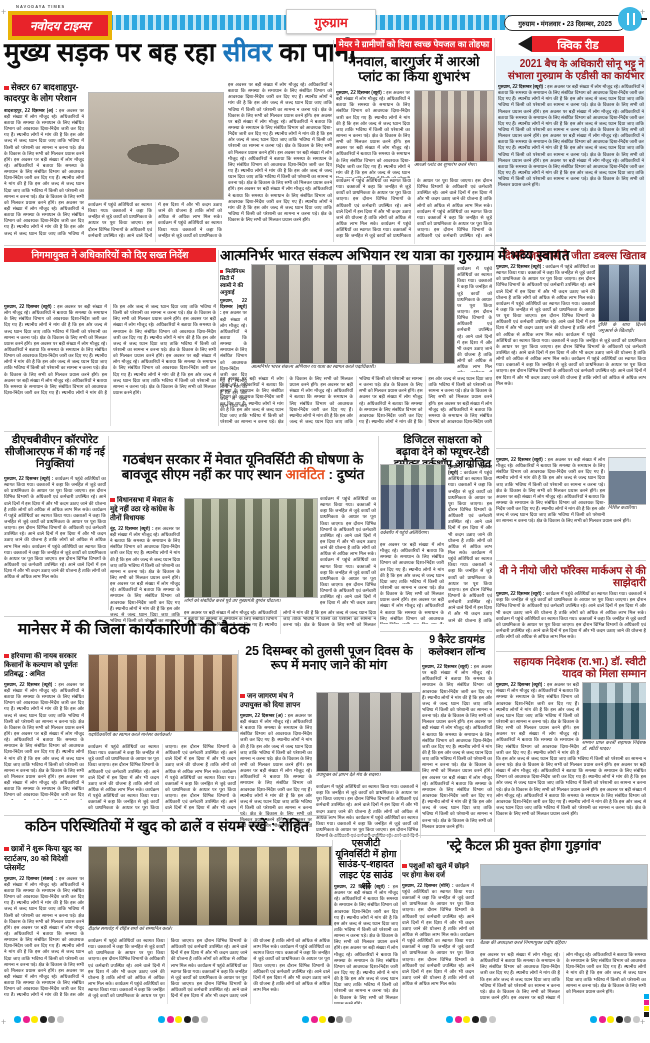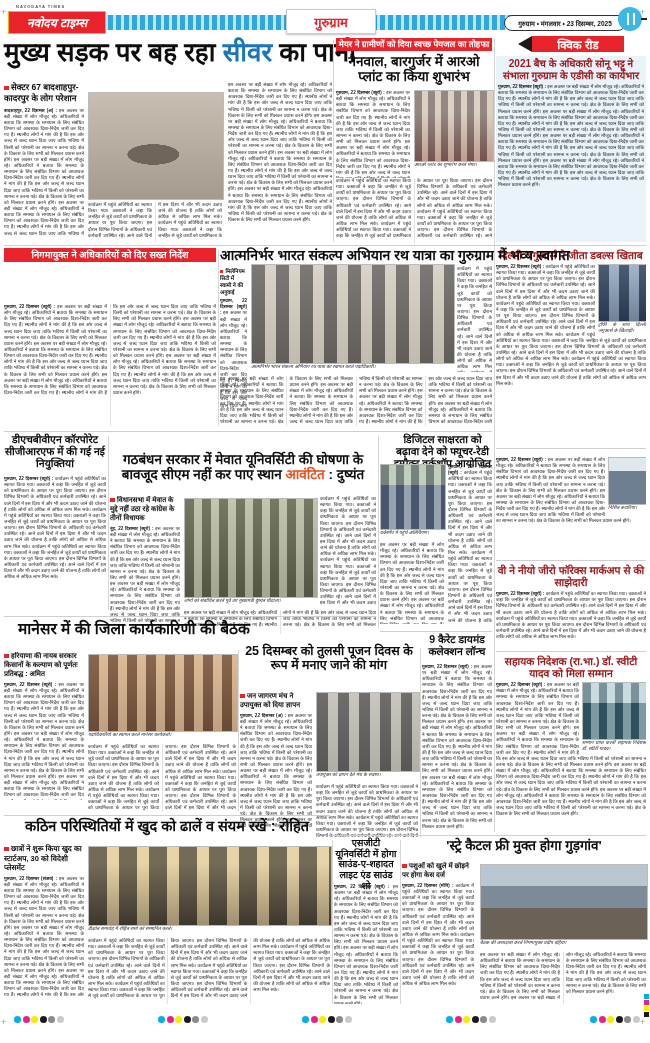--- a/index.html
+++ b/index.html
@@ -3,34 +3,34 @@
 <meta charset="utf-8">
 <style>
   html,body{margin:0;padding:0;background:#f2f2f2;}
   .page{position:relative;width:650px;height:1043px;background:#ffffff;margin:0 auto;overflow:hidden;
         font-family:"Liberation Sans","DejaVu Sans",sans-serif;color:#1a1a1a;}
   .abs{position:absolute;}
   
   .navsmall{font-size:4px;font-weight:bold;color:#555;letter-spacing:1px;}
   .stripe{background:repeating-linear-gradient(90deg,#2fa8e0 0 5px,#bfe6f6 5px 8px);border-radius:2px;}
   .masthead{background:#e8232a;color:#fff;font-weight:bold;font-style:italic;font-size:12px;
-            display:flex;align-items:center;justify-content:center;border:1px solid #eab308;}
+            display:flex;align-items:center;justify-content:center;border:4px solid #eab308;}
   .edition{background:#fff;border:1px solid #cccccc;box-shadow:0 1px 2px rgba(0,0,0,.25);
            color:#e8232a;font-weight:bold;font-size:13px;display:flex;align-items:center;justify-content:center;}
   .edition:after{content:"";position:absolute;left:50%;bottom:-5px;margin-left:-5px;border:5px solid transparent;border-top-color:#ffffff;}
   .capsule{background:#fff;border:1px solid #333;border-radius:8px;font-size:6.5px;font-weight:bold;
            display:flex;align-items:center;justify-content:center;color:#111;}
   .pgcircle{background:#3db7e4;border-radius:50%;
             background-image:repeating-linear-gradient(90deg,transparent 0 4px,#ffffff 4px 6px);
             background-size:14px 12px;background-repeat:no-repeat;background-position:center;}
   
   .hl{font-weight:bold;color:#0d0d0d;line-height:1.12;text-align:center;}
   .hl .blue{color:#1b75bb;}
   .hl .orange{color:#e8501e;}
-  .qhl{font-weight:bold;color:#1d1d1d;line-height:1.15;text-align:center;}
+  .qhl{font-weight:bold;color:#1d1d1d;line-height:1.15;text-align:right;}
   .maroon{color:#9c1c20;}
   .kicker{background:#e8232a;color:#fff;font-weight:bold;text-align:center;display:flex;align-items:center;justify-content:center;line-height:1.05;}
   .b{font-size:4.6px;line-height:1.34;text-align:justify;color:#222;overflow:hidden;}
   .cols2{columns:2;column-gap:6px;column-rule:0.5px solid #e2e2e2;}
   .cols3{columns:3;column-gap:6px;column-rule:0.5px solid #e2e2e2;}
   .cols4{columns:4;column-gap:6px;column-rule:0.5px solid #e2e2e2;}
   .dl{font-weight:bold;}
   .bh{font-weight:bold;color:#101010;line-height:1.28;}
   .sq{display:inline-block;width:4.5px;height:4.5px;background:#e8232a;margin-right:2.5px;}
   .cap{font-size:4.8px;font-style:italic;color:#2a2a2a;overflow:hidden;line-height:1.15;}

